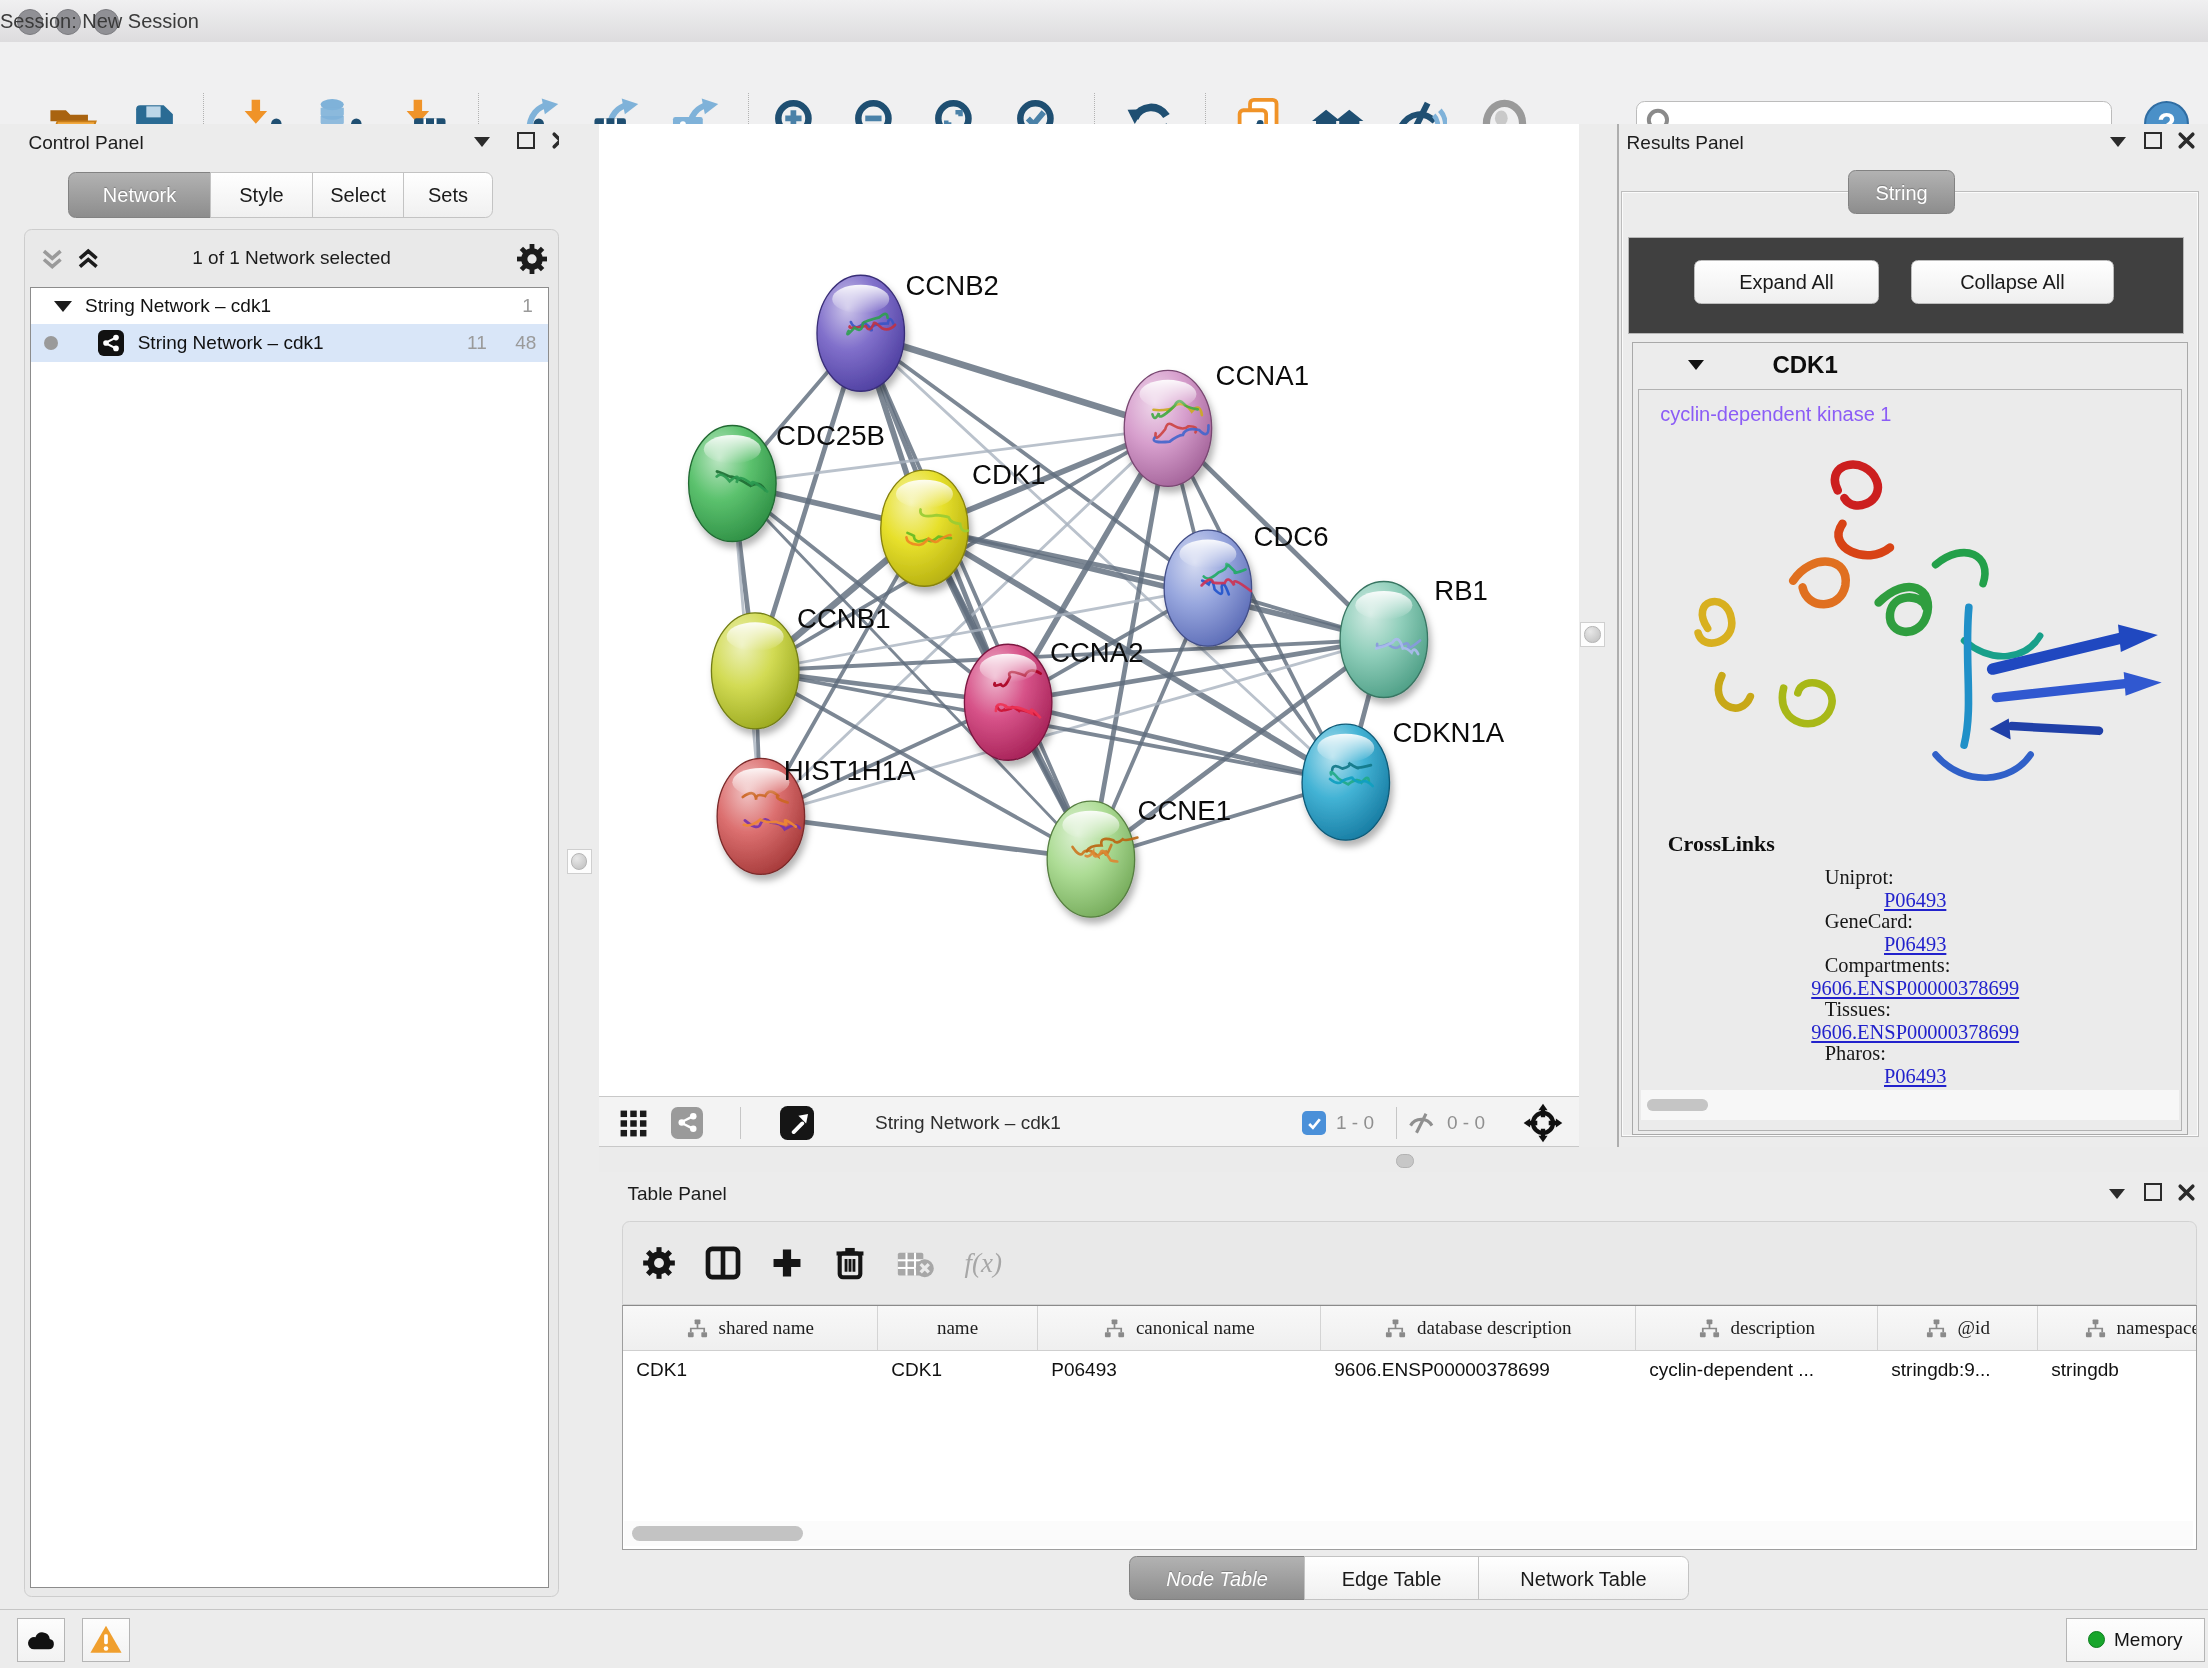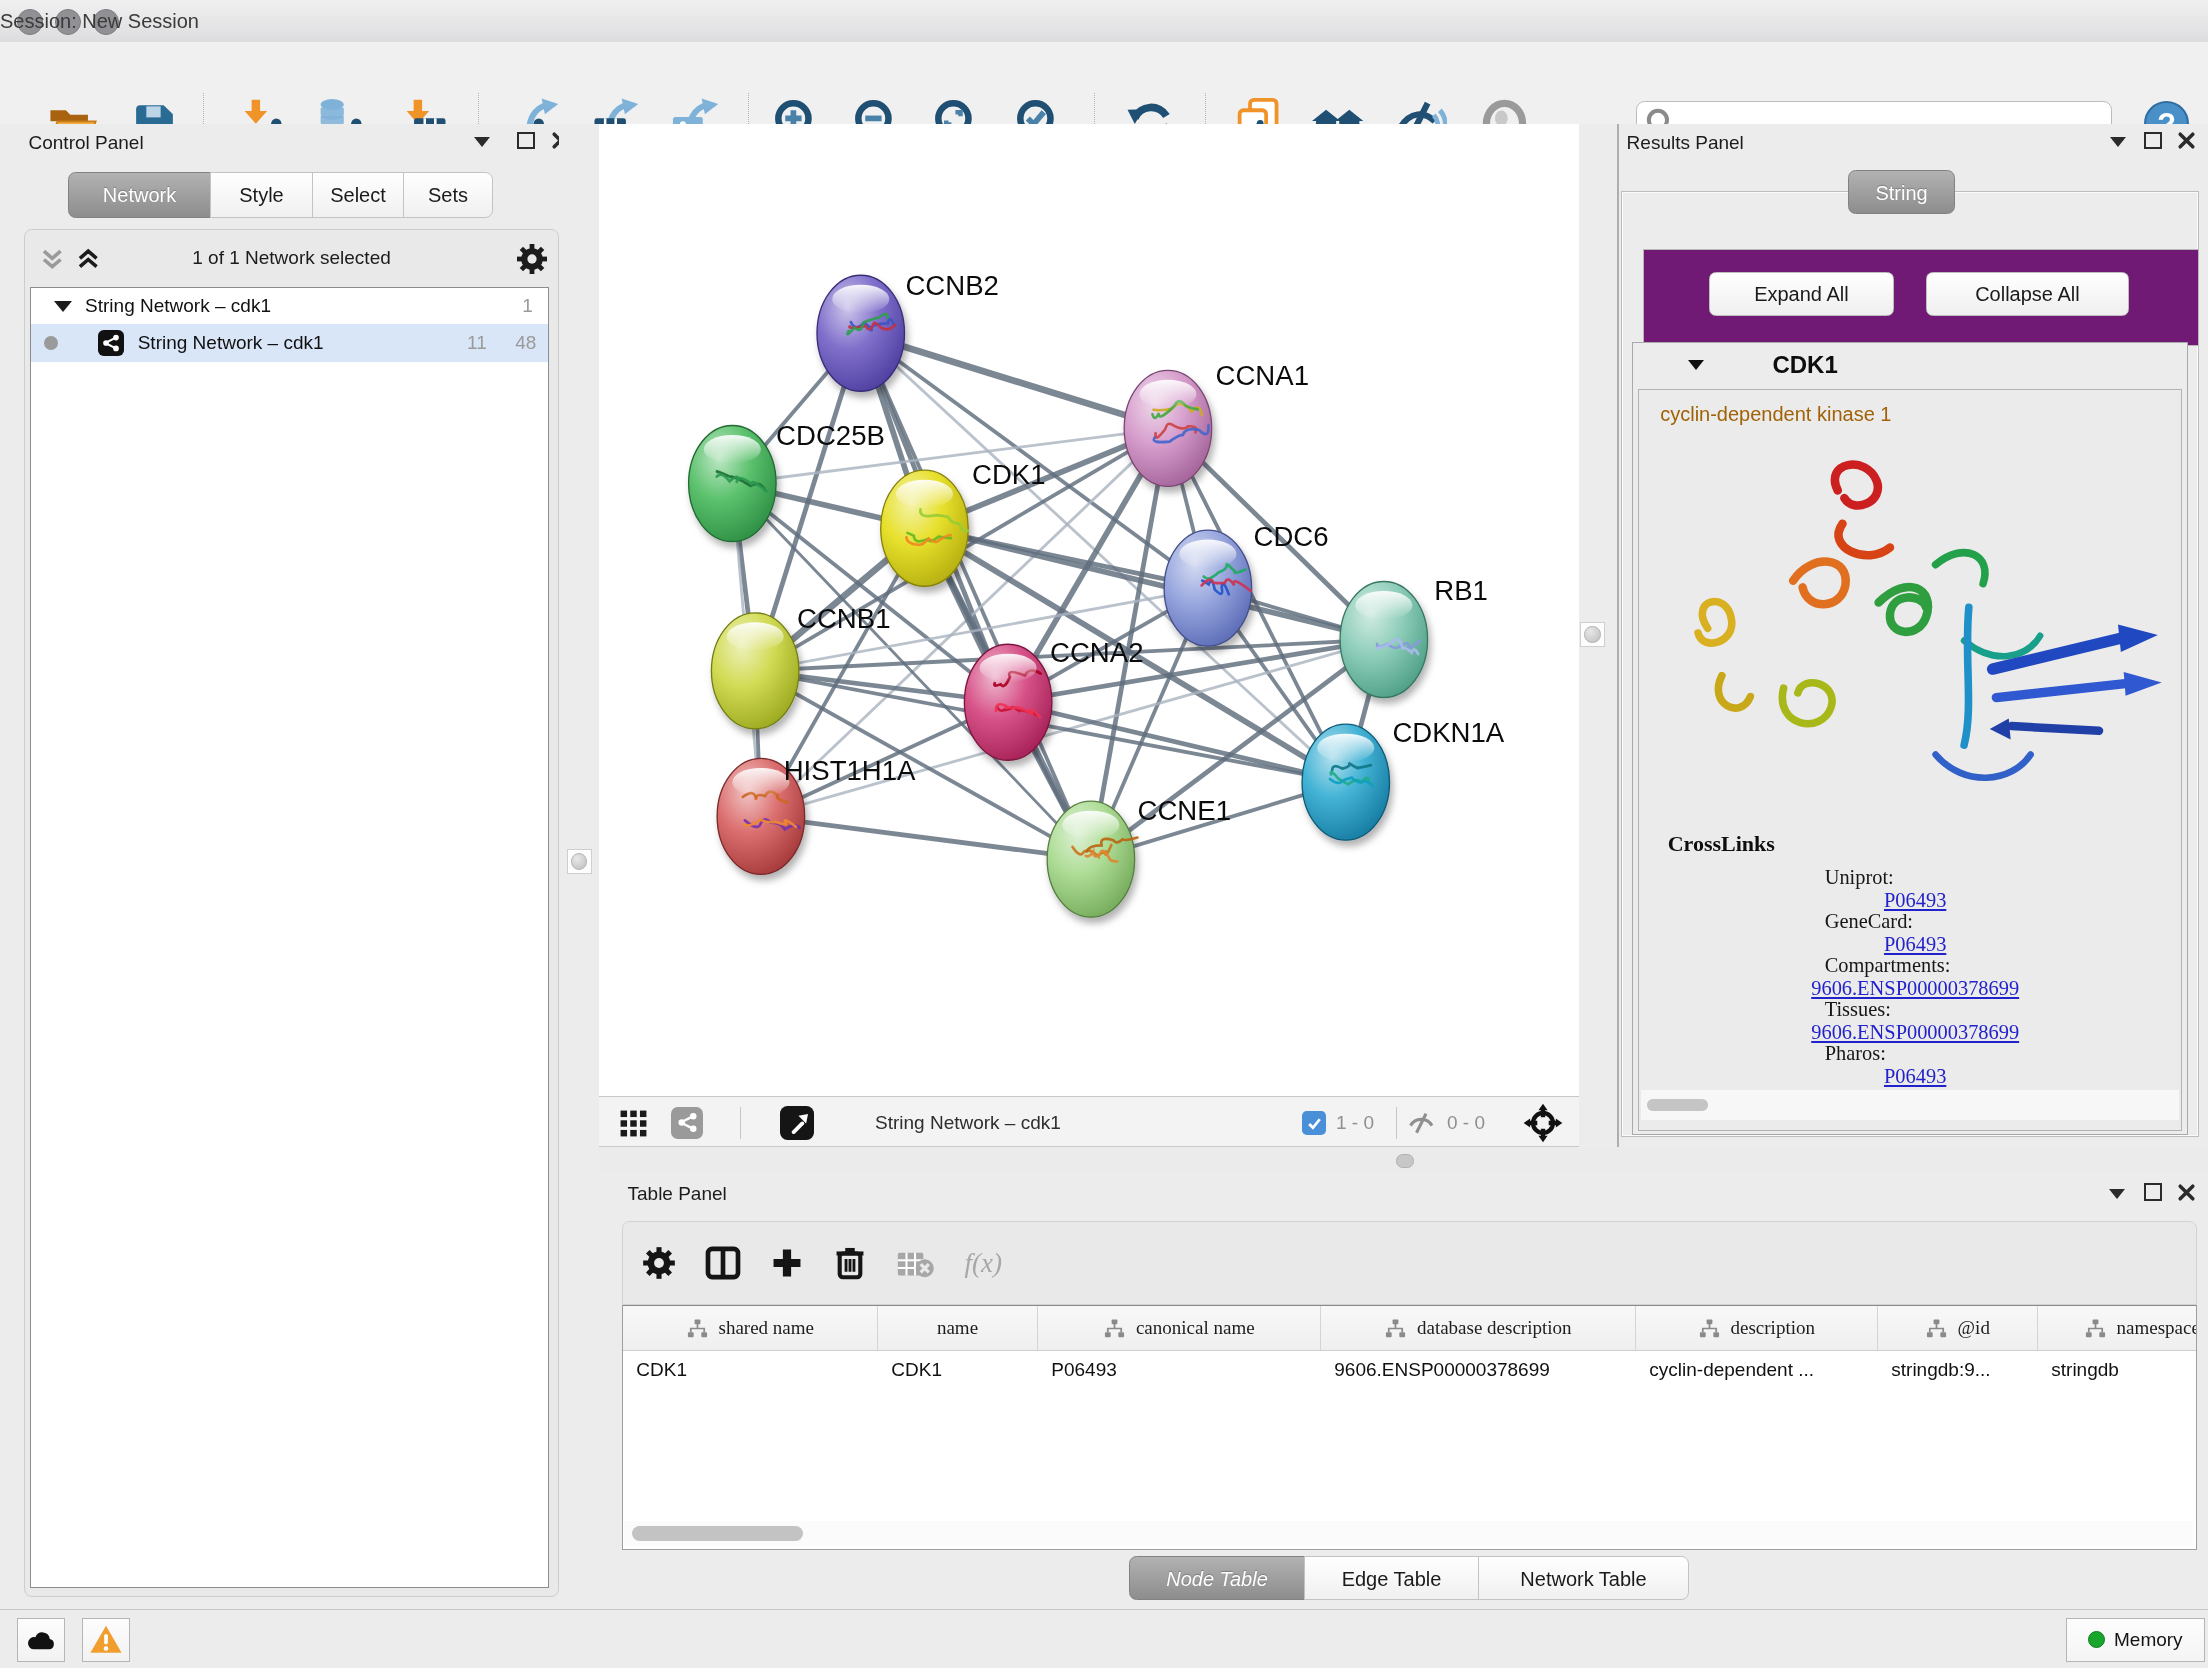--- a/index.html
+++ b/index.html
@@ -47,25 +47,25 @@
   #left-splitter{position:absolute;left:559px;top:124px;width:40px;height:1486px;background:#ececec;}
   #right-splitter{position:absolute;left:1579px;top:124px;width:40px;height:1023px;background:#ececec;border-right:2.9px double #aeaeae;box-sizing:border-box;}
   #h-splitter{position:absolute;left:599px;top:1147px;width:1609px;height:25px;background:#ebebeb;}
   .split-btn{position:absolute;width:23px;height:23px;background:#fdfdfd;border:1px solid #cfcfcf;display:flex;align-items:center;justify-content:center;}
   .split-btn i{display:block;width:14.3px;height:14.3px;border-radius:50%;background:radial-gradient(circle at 35% 30%,#e8e8e8,#bdbdbd);border:1px solid #b5b5b5;}
   #h-dot{position:absolute;left:1396px;top:1154px;width:16px;height:12.4px;border-radius:6.7px;background:#c7c7c7;border:1px solid #b2b2b2;}
   
   #results-panel{position:absolute;left:1619px;top:124px;width:590px;height:1023px;background:#ececec;}
   #rp-tab{position:absolute;left:230px;top:46px;width:107px;height:44px;z-index:3;}
   #rp-outer{position:absolute;left:1.9px;top:67px;width:576px;height:944px;background:#ececec;border:1px solid #bdbdbd;box-shadow:inset 0 0 0 1px #fbfbfb;}
-  #rp-sub1{position:absolute;left:21px;top:45px;width:554px;height:95px;background:#701a75;border:1px solid #b7b7b7;margin-top:12px;}
+  #rp-sub1{position:absolute;left:6px;top:45px;width:554px;height:95px;background:#404040;border:1px solid #b7b7b7;}
   .rp-btn{position:absolute;top:22px;height:44px;line-height:42px;text-align:center;font-size:20px;color:#1a1a1a;background:linear-gradient(#ffffff,#efefef);border:1px solid #bdbdbd;border-radius:6.7px;box-sizing:border-box;}
   #rp-cdk{position:absolute;left:10.5px;top:150px;width:554px;height:791px;background:#ececec;border:1px solid #a9a9a9;}
   #rp-desc-box{position:absolute;left:4.8px;top:46px;width:542px;height:740px;background:#ebebeb;border:1px solid #b2b2b2;}
-  #rp-desc{position:absolute;left:21px;top:13.3px;font-size:20px;color:#a16207;}
+  #rp-desc{position:absolute;left:21px;top:13.3px;font-size:20px;color:#8b5cf6;}
   #rp-protein{position:absolute;left:13.3px;top:53px;}
   #rp-xl-title{position:absolute;left:28.5px;top:441px;font-size:22px;font-weight:bold;color:#0e0e0e;}
   #rp-xl{position:absolute;left:28.5px;top:476px;width:495px;}
   .xl-row{display:flex;height:44px;align-items:center;font-size:20.4px;flex-direction:column;}
   .xl-label{width:181px;color:#161616;}
   .xl-link{color:#2222cc;text-decoration:underline;}
   #rp-hscroll{position:absolute;left:1.9px;top:700px;width:538px;height:30px;background:#f7f7f7;}
   #rp-hthumb{position:absolute;left:5.7px;top:8.6px;width:61px;height:12.4px;border-radius:5.7px;background:#c5c5c5;}
   
   #table-panel{position:absolute;left:599px;top:1172px;width:1609px;height:438px;background:#ececec;}

